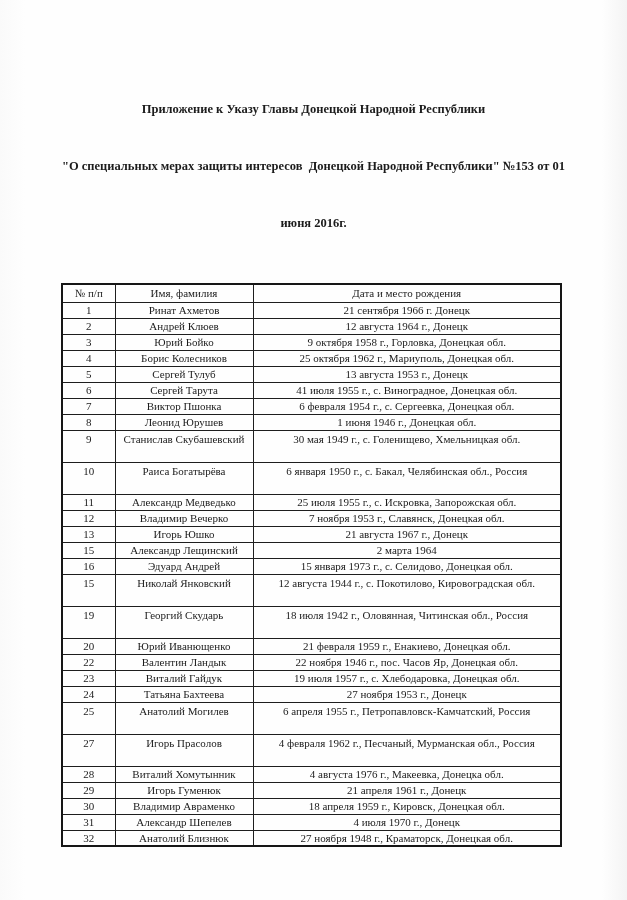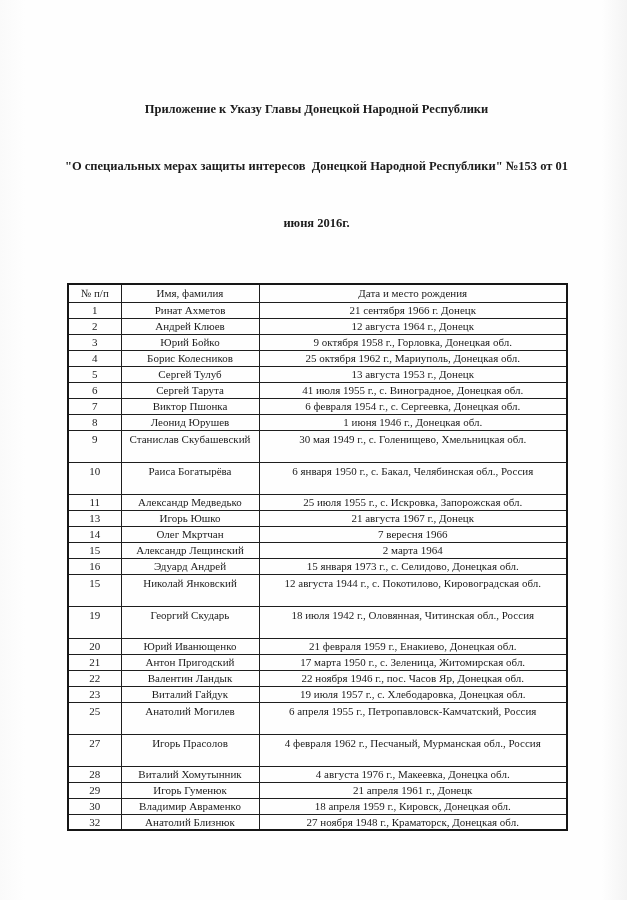--- a/index.html
+++ b/index.html
@@ -14,21 +14,20 @@
     color: #1c1c1c;
     overflow: hidden;
     position: relative;
   }
   .page {
     width: 627px;
     height: 900px;
     box-sizing: border-box;
     padding-top: 62px;
     background: linear-gradient(90deg, #fafafa 0%, #fefefe 4%, #fefefe 96%, #f4f4f4 100%);
-    padding-left: 6px;
   }
   .doc-title {
     width: 520px;
     margin: 0 auto;
     text-align: center;
     font-weight: bold;
     font-size: 12.5px;
     line-height: 19px;
     white-space: pre-wrap;
   }
@@ -130,30 +129,30 @@
           <td>10</td>
           <td>Раиса Богатырёва</td>
           <td>6 января 1950 г., с. Бакал, Челябинская обл., Россия</td>
         </tr>
         <tr class="r">
           <td>11</td>
           <td>Александр Медведько</td>
           <td>25 июля 1955 г., с. Искровка, Запорожская обл.</td>
         </tr>
         <tr class="r">
+          <td>12</td>
+          <td>Владимир Вечерко</td>
+          <td>7 ноября 1953 г., Славянск, Донецкая обл.</td>
+        </tr>
+        <tr class="r">
           <td>13</td>
           <td>Игорь Юшко</td>
           <td>21 августа 1967 г., Донецк</td>
         </tr>
         <tr class="r">
-          <td>14</td>
-          <td>Олег Мкртчан</td>
-          <td>7 вересня 1966</td>
-        </tr>
-        <tr class="r">
           <td>15</td>
           <td>Александр Лещинский</td>
           <td>2 марта 1964</td>
         </tr>
         <tr class="r">
           <td>16</td>
           <td>Эдуард Андрей</td>
           <td>15 января 1973 г., с. Селидово, Донецкая обл.</td>
         </tr>
         <tr class="r tall">
@@ -165,34 +164,34 @@
           <td>19</td>
           <td>Георгий Скударь</td>
           <td>18 июля 1942 г., Оловянная, Читинская обл., Россия</td>
         </tr>
         <tr class="r">
           <td>20</td>
           <td>Юрий Иванющенко</td>
           <td>21 февраля 1959 г., Енакиево, Донецкая обл.</td>
         </tr>
         <tr class="r">
-          <td>21</td>
-          <td>Антон Пригодский</td>
-          <td>17 марта 1950 г., с. Зеленица, Житомирская обл.</td>
-        </tr>
-        <tr class="r">
           <td>22</td>
           <td>Валентин Ландык</td>
           <td>22 ноября 1946 г., пос. Часов Яр, Донецкая обл.</td>
         </tr>
         <tr class="r">
           <td>23</td>
           <td>Виталий Гайдук</td>
           <td>19 июля 1957 г., с. Хлебодаровка, Донецкая обл.</td>
         </tr>
+        <tr class="r">
+          <td>24</td>
+          <td>Татьяна Бахтеева</td>
+          <td>27 ноября 1953 г., Донецк</td>
+        </tr>
         <tr class="r tall">
           <td>25</td>
           <td>Анатолий Могилев</td>
           <td>6 апреля 1955 г., Петропавловск-Камчатский, Россия</td>
         </tr>
         <tr class="r tall">
           <td>27</td>
           <td>Игорь Прасолов</td>
           <td>4 февраля 1962 г., Песчаный, Мурманская обл., Россия</td>
         </tr>
@@ -203,20 +202,25 @@
         </tr>
         <tr class="r">
           <td>29</td>
           <td>Игорь Гуменюк</td>
           <td>21 апреля 1961 г., Донецк</td>
         </tr>
         <tr class="r">
           <td>30</td>
           <td>Владимир Авраменко</td>
           <td>18 апреля 1959 г., Кировск, Донецкая обл.</td>
+        </tr>
+        <tr class="r">
+          <td>31</td>
+          <td>Александр Шепелев</td>
+          <td>4 июля 1970 г., Донецк</td>
         </tr>
         <tr class="r">
           <td>32</td>
           <td>Анатолий Близнюк</td>
           <td>27 ноября 1948 г., Краматорск, Донецкая обл.</td>
         </tr>
       </tbody>
   </table>
 </div>
 

